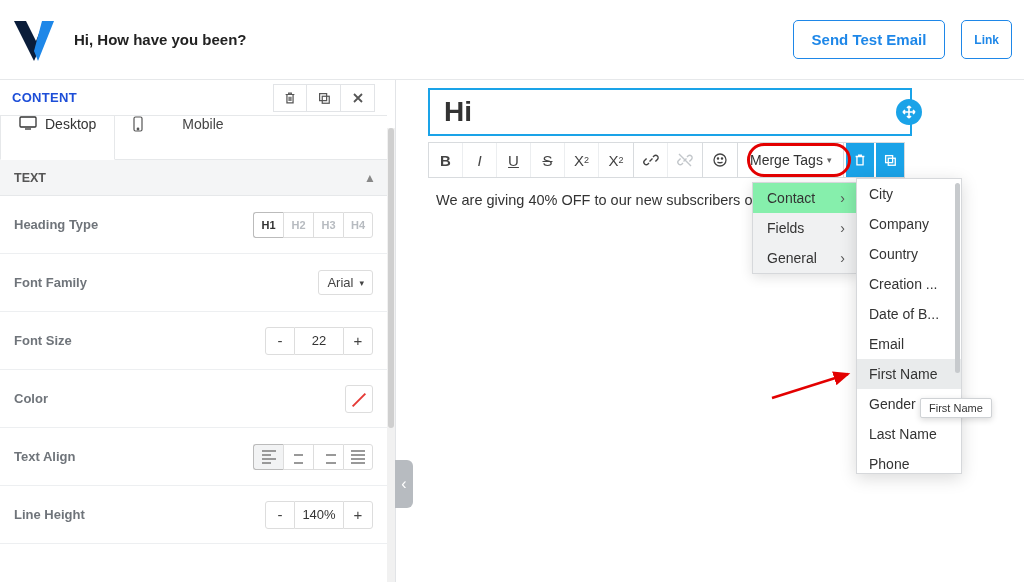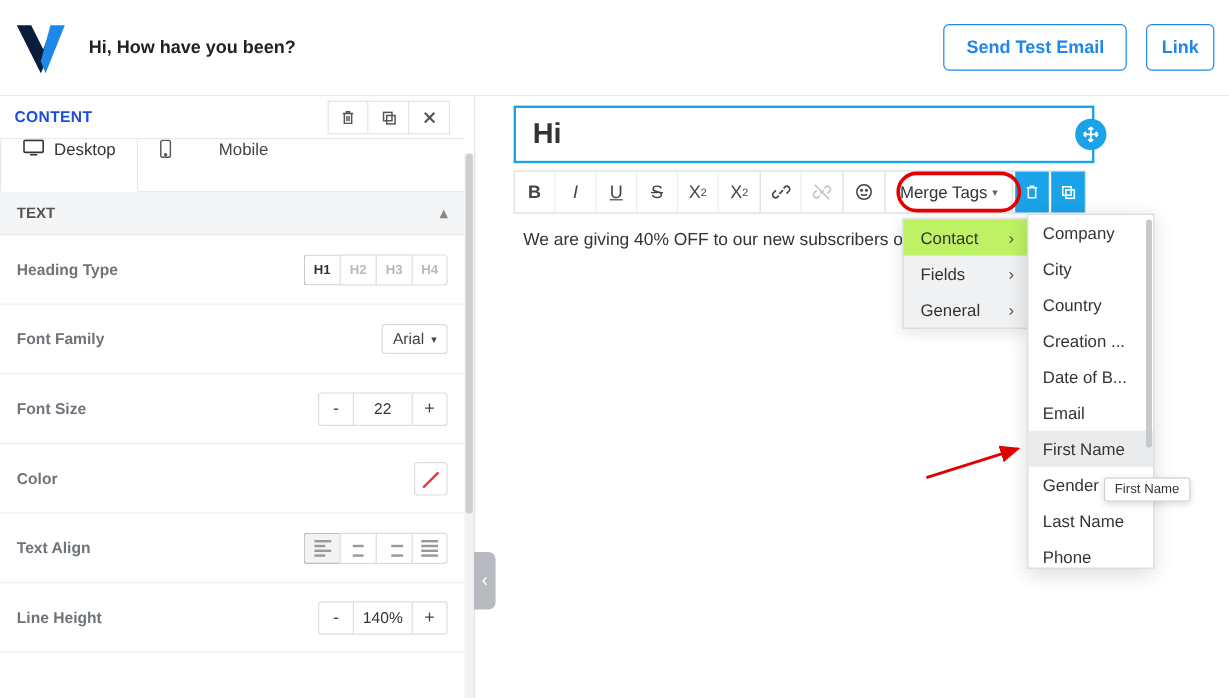--- a/index.html
+++ b/index.html
@@ -5,21 +5,21 @@
   * { box-sizing: border-box; margin: 0; padding: 0; }
   html, body { font-family: Arial, Helvetica, sans-serif; background: #fff; color: #333; }
   body { width: 1024px; height: 582px; position: relative; overflow: hidden; }
 
   
   .topbar { position: absolute; top: 0; left: 0; right: 0; height: 80px; display: flex; align-items: center; padding: 0 12px; border-bottom: 1px solid #e6e8ea; }
   .logo { display: flex; align-items: center; gap: 14px; }
   .logo-title { font-weight: 700; color: #222; font-size: 15px; line-height: 1.3; max-width: 182px; }
   .top-right { margin-left: auto; display: flex; gap: 16px; }
   .btn-outline { border: 1.5px solid #1e87e8; color: #1e87e8; background: #fff; font-weight: 600; font-size: 15px; padding: 10px 18px; border-radius: 5px; cursor: pointer; }
-  .btn-link { border: 1.5px solid #1e87e8; color: #1e87e8; background: #fff; font-weight: 600; font-size: 15px; padding: 0 12px; border-radius: 5px; cursor: pointer; }
+  .btn-link { border: 1.5px solid #1e87e8; color: #1e87e8; background: #fff; font-weight: 600; font-size: 12px; padding: 0 12px; border-radius: 5px; cursor: pointer; }
 
   
   .left-panel { position: absolute; top: 80px; left: 0; width: 396px; bottom: 0; border-right: 1px solid #e2e4e7; }
   .left-scroll { position: absolute; top: 0; bottom: 0; left: 0; right: 8px; }
   .scrollbar { position: absolute; top: 48px; right: 0; width: 8px; bottom: 0; background: #f1f1f1; }
   .scrollbar .thumb { position: absolute; left: 1px; right: 1px; top: 0; height: 300px; background: #cfcfcf; border-radius: 3px; }
 
   .panel-header { display: flex; align-items: center; height: 36px; padding: 0 12px; border-bottom: 1px solid #e6e8ea; }
   .panel-title { font-weight: 700; font-size: 13px; letter-spacing: .3px; color: #1d4ed8; }
   .panel-actions { margin-left: auto; display: flex; }
@@ -59,37 +59,37 @@
   .align-btn:last-child { border-right: 1px solid #ddd; border-radius: 0 3px 3px 0; }
   .align-btn:first-child { border-radius: 3px 0 0 3px; }
   .align-btn.sel { background: #f2f3f4; border-color: #bbb; }
   .bars { display: flex; flex-direction: column; gap: 2px; width: 14px; }
   .bars span { height: 2px; background: #999; }
 
   .collapse-tab { position: absolute; right: -18px; top: 380px; width: 18px; height: 48px; background: #b7bbc0; border-radius: 0 6px 6px 0; display: flex; align-items: center; justify-content: center; color: #fff; cursor: pointer; }
 
   
   .canvas { position: absolute; left: 396px; top: 80px; right: 0; bottom: 0; }
-  .sel-block { position: absolute; left: 32px; top: 8px; width: 484px; height: 48px; border: 2px solid #1aa3e8; display: flex; align-items: center; padding: 0 14px; font-size: 24px; font-weight: 700; color: #333; }
+  .sel-block { position: absolute; left: 32px; top: 8px; width: 484px; height: 48px; border: 2px solid #1aa3e8; display: flex; align-items: center; padding: 0 14px; font-size: 28px; font-weight: 700; color: #333; }
   .sel-handle { position: absolute; right: -12px; top: 50%; transform: translateY(-50%); width: 26px; height: 26px; border-radius: 50%; background: #1aa3e8; display: flex; align-items: center; justify-content: center; color: #fff; cursor: move; }
 
   .toolbar { position: absolute; left: 32px; top: 62px; display: flex; border: 1px solid #d8dbde; height: 36px; background: #fff; }
   .tb-btn { width: 34px; height: 34px; border-right: 1px solid #eceef0; display: flex; align-items: center; justify-content: center; color: #444; font-size: 15px; cursor: pointer; }
   .tb-btn.no-br { border-right: none; }
   .tb-sep { width: 1px; height: 34px; background: #d8dbde; }
   .merge-btn { padding: 0 12px; height: 34px; display: flex; align-items: center; gap: 4px; font-size: 14px; color: #333; cursor: pointer; border-right: 1px solid #d8dbde; }
   .tb-danger { width: 28px; height: 34px; background: #1aa3e8; color: #fff; display: flex; align-items: center; justify-content: center; cursor: pointer; margin-left: 2px; }
   .merge-oval { position: absolute; border: 3px solid #e30000; border-radius: 22px; width: 104px; height: 34px; left: 318px; top: 0; pointer-events: none; }
 
   .body-text { position: absolute; left: 40px; top: 112px; font-size: 14.5px; color: #333; }
 
   
   .menu1 { position: absolute; left: 356px; top: 102px; width: 106px; background: #f0f1f2; border: 1px solid #d6d8db; box-shadow: 0 3px 12px rgba(0,0,0,.12); }
   .menu1 .mi { height: 30px; display: flex; align-items: center; padding: 0 12px 0 14px; font-size: 14px; color: #333; cursor: pointer; }
-  .menu1 .mi.hover { background: #bef264; }
+  .menu1 .mi.hover { background: #86efac; }
   .mi .chev { margin-left: auto; color: #555; }
 
   .menu2 { position: absolute; left: 460px; top: 98px; width: 106px; background: #fff; border: 1px solid #d6d8db; box-shadow: 0 4px 16px rgba(0,0,0,.15); max-height: 296px; overflow: hidden; }
   .menu2 .mi2 { height: 30px; display: flex; align-items: center; padding: 0 12px; font-size: 14px; color: #333; cursor: pointer; white-space: nowrap; overflow: hidden; text-overflow: ellipsis; }
   .menu2 .mi2.hover { background: #e9ebec; }
   .menu2-scroll { position: absolute; right: 1px; top: 4px; bottom: 4px; width: 5px; }
   .menu2-scroll .thumb2 { position: absolute; left:0; right:0; top: 0; height: 190px; background: #c7cacd; border-radius: 3px; }
 
   .tooltip { position: absolute; left: 524px; top: 318px; background: #fff; border: 1px solid #cfd2d5; padding: 3px 8px; font-size: 11px; color: #333; box-shadow: 0 2px 6px rgba(0,0,0,.15); border-radius:2px;}
 
@@ -357,22 +357,22 @@
       <span>Fields</span>
         <span class="chev">›</span>
     </div>
     <div class="mi">
       <span>General</span>
         <span class="chev">›</span>
     </div>
   </div>
 
   <div class="menu2">
+    <div class="mi2">City</div>
     <div class="mi2">Company</div>
-    <div class="mi2">City</div>
     <div class="mi2">Country</div>
     <div class="mi2">Creation ...</div>
     <div class="mi2">Date of B...</div>
     <div class="mi2">Email</div>
     <div class="mi2 hover">First Name</div>
     <div class="mi2">Gender</div>
     <div class="mi2">Last Name</div>
     <div class="mi2">Phone</div>
     <div class="menu2-scroll">
         <div class="thumb2"></div>

